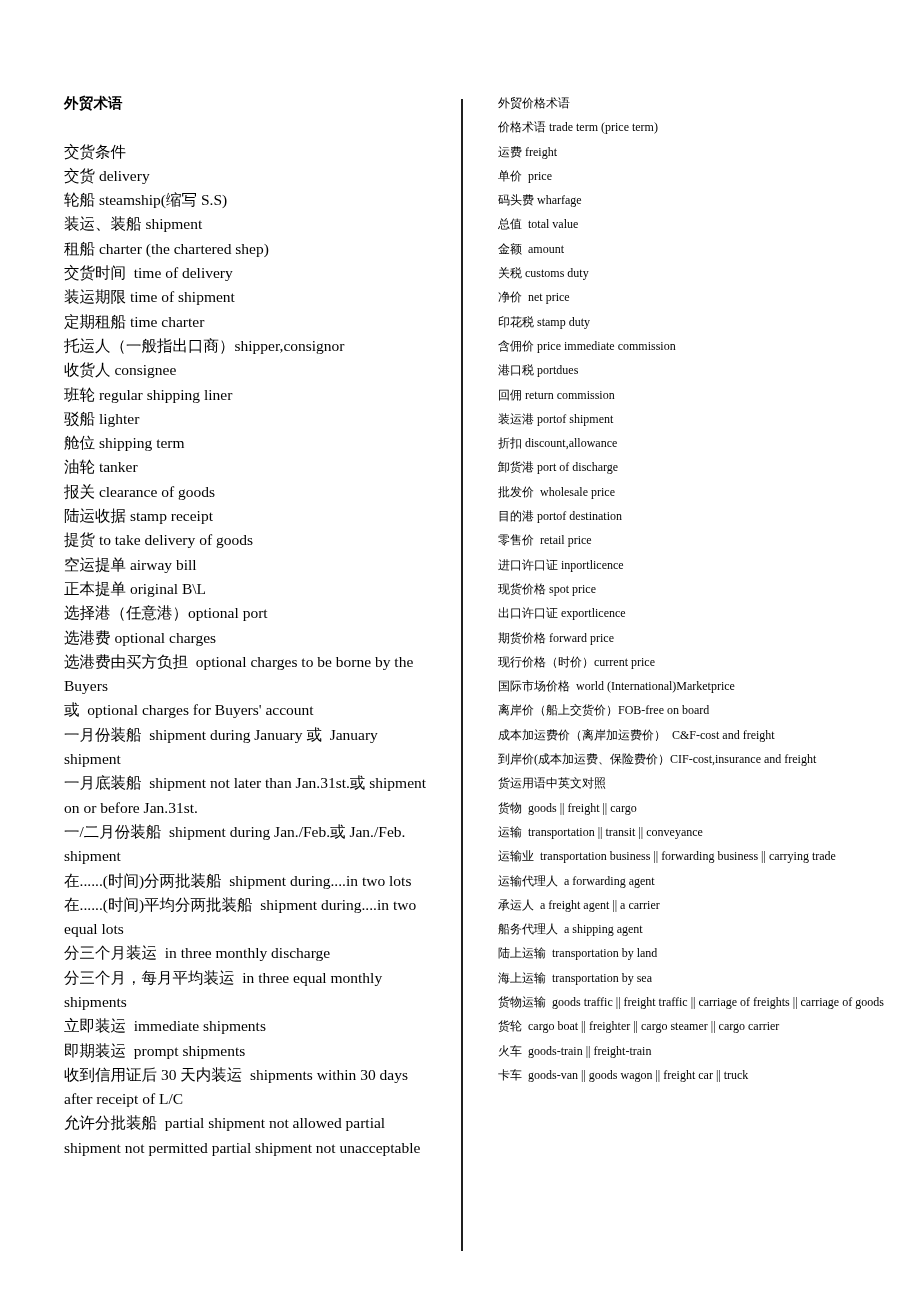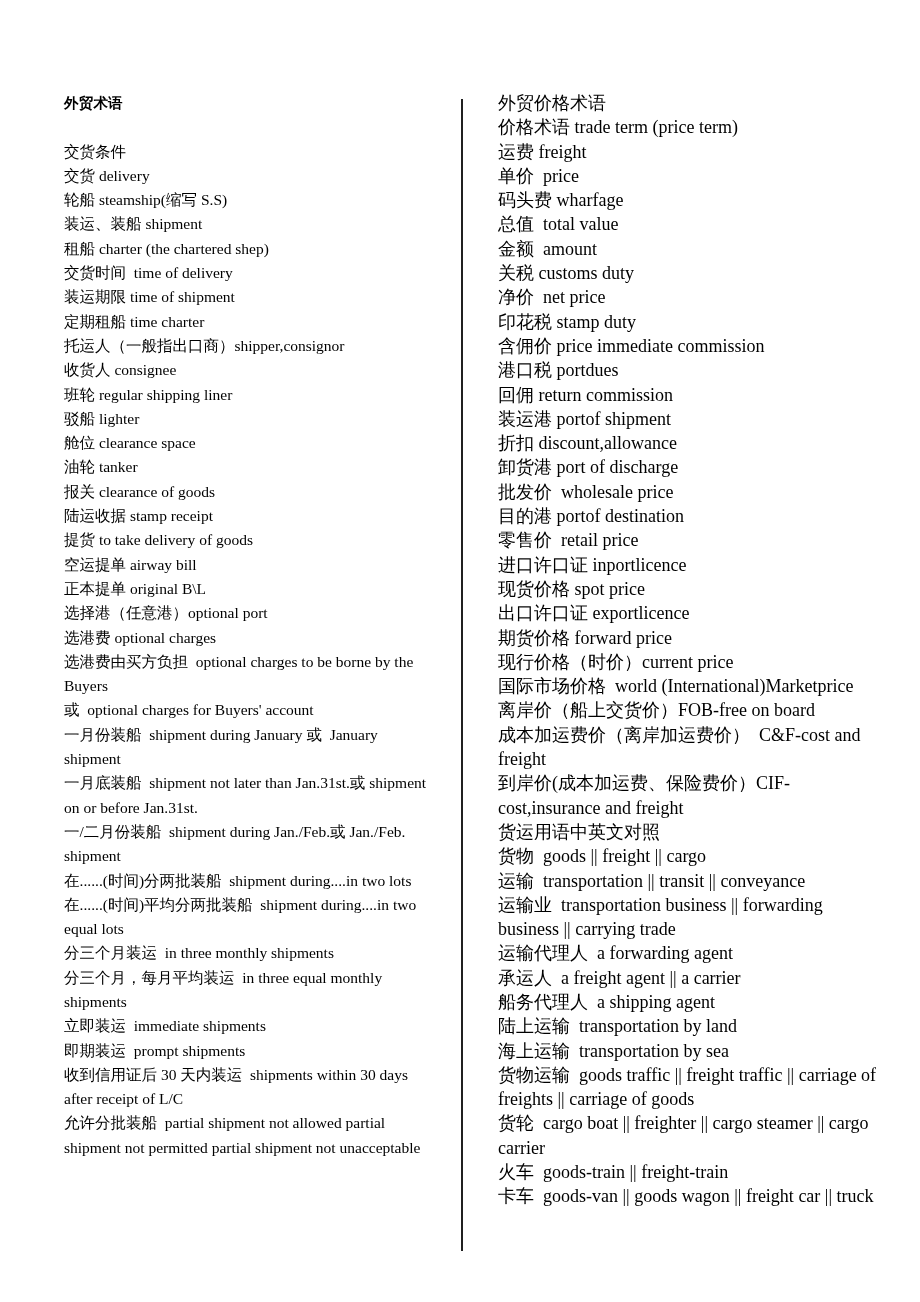--- a/index.html
+++ b/index.html
@@ -63,21 +63,21 @@
   .entry {
     font-size: 15.5px;
     line-height: 24.3px;
     margin: 0;
     padding: 0;
     white-space: pre-wrap;
     word-wrap: break-word;
     overflow-wrap: break-word;
     text-align: left;
   }
-  .col-right .entry { font-size: 18px; }
+  .col-right .entry { font-size: 12px; }
 </style>
 </head>
 <body>
 
 <div class="page">
 
   <div class="divider"></div>
 
   <div class="columns">
 
@@ -89,37 +89,37 @@
       <div class="entry">轮船 steamship(缩写 S.S)</div>
       <div class="entry">装运、装船 shipment</div>
       <div class="entry">租船 charter (the chartered shep)</div>
       <div class="entry">交货时间  time of delivery</div>
       <div class="entry">装运期限 time of shipment</div>
       <div class="entry">定期租船 time charter</div>
       <div class="entry">托运人（一般指出口商）shipper,consignor</div>
       <div class="entry">收货人 consignee</div>
       <div class="entry">班轮 regular shipping liner</div>
       <div class="entry">驳船 lighter</div>
-      <div class="entry">舱位 clearance space</div>
+      <div class="entry">舱位 shipping term</div>
       <div class="entry">油轮 tanker</div>
       <div class="entry">报关 clearance of goods</div>
       <div class="entry">陆运收据 stamp receipt</div>
       <div class="entry">提货 to take delivery of goods</div>
       <div class="entry">空运提单 airway bill</div>
       <div class="entry">正本提单 original B\L</div>
       <div class="entry">选择港（任意港）optional port</div>
       <div class="entry">选港费 optional charges</div>
       <div class="entry">选港费由买方负担  optional charges to be borne by the Buyers</div>
       <div class="entry">或  optional charges for Buyers' account</div>
       <div class="entry">一月份装船  shipment during January 或  January shipment</div>
       <div class="entry">一月底装船  shipment not later than Jan.31st.或 shipment on or before Jan.31st.</div>
       <div class="entry">一/二月份装船  shipment during Jan./Feb.或 Jan./Feb. shipment</div>
       <div class="entry">在......(时间)分两批装船  shipment during....in two lots</div>
       <div class="entry">在......(时间)平均分两批装船  shipment during....in two equal lots</div>
-      <div class="entry">分三个月装运  in three monthly shipments</div>
+      <div class="entry">分三个月装运  in three monthly discharge</div>
       <div class="entry">分三个月，每月平均装运  in three equal monthly shipments</div>
       <div class="entry">立即装运  immediate shipments</div>
       <div class="entry">即期装运  prompt shipments</div>
       <div class="entry">收到信用证后 30 天内装运  shipments within 30 days after receipt of L/C</div>
       <div class="entry">允许分批装船  partial shipment not allowed partial shipment not permitted partial shipment not unacceptable</div>
     </div>
 
     <div class="col col-right">
       <div class="entry">外贸价格术语</div>
       <div class="entry">价格术语 trade term (price term)</div>

